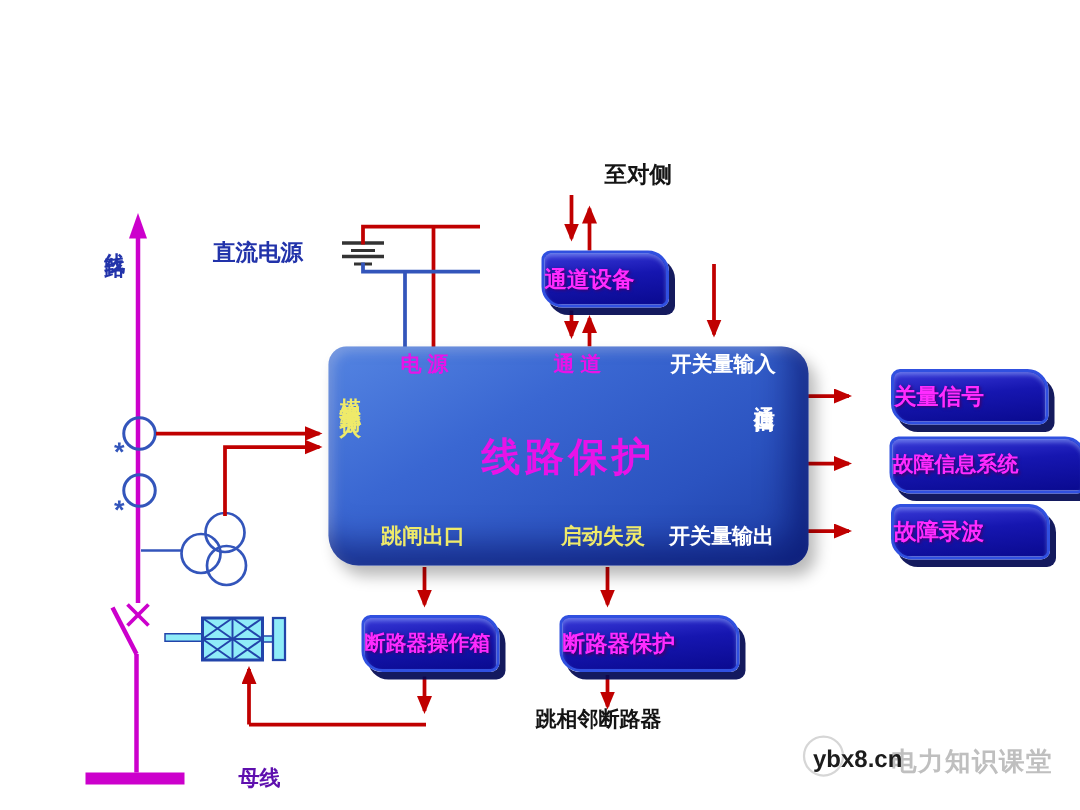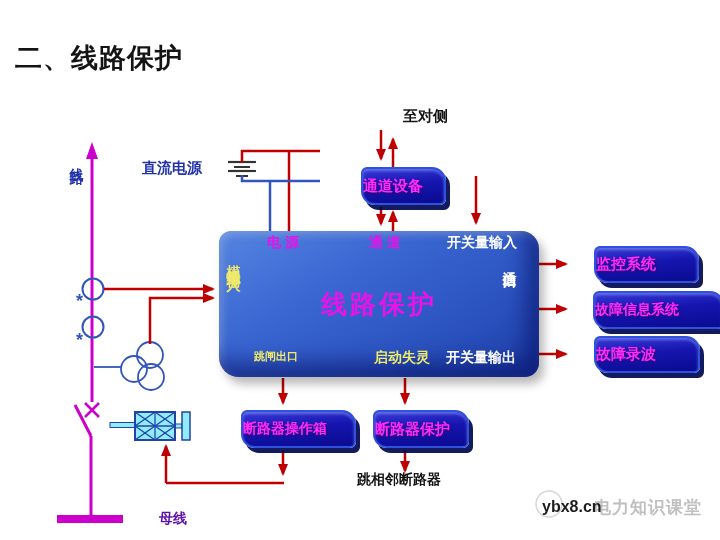--- a/index.html
+++ b/index.html
@@ -130,60 +130,59 @@
         <line x1="135" y1="426" x2="155" y2="440"></line>
           <line x1="155" y1="426" x2="135" y2="440"></line>
         <line x1="155" y1="426" x2="175" y2="440"></line>
           <line x1="175" y1="426" x2="155" y2="440"></line>
       </g>
     </g>
 
     <circle cx="549" cy="504" r="13" fill="none" stroke="#d6d6d6" stroke-width="1.5"></circle>
   </svg>
 
-  <div class="lbl page-title">二、线路保护</div>
 
   <div class="lbl vert blue-t" style="left:68px;top:157px;font-size:14px;">线路</div>
   <div class="lbl blue-t" style="left:142px;top:159px;font-size:15px;">直流电源</div>
   <div class="lbl" style="left:76px;top:291px;font-size:18px;color:#3355BB;">*</div>
   <div class="lbl" style="left:76px;top:330px;font-size:18px;color:#3355BB;">*</div>
   <div class="lbl" style="left:135px;top:510px;font-size:14px;color:#5E0FAE;margin-left:24px;">母线</div>
 
   <div class="lbl black-t" style="left:367px;top:107px;font-size:15px;margin-left:36px;">至对侧</div>
 
   <div class="nbox" style="left:341px;top:167px;width:85px;height:38px;font-size:15px;">
     <span>通道设备</span>
   </div>
 
   <div class="main-box">
     <div class="lbl mag-t" style="left:48px;top:3px;font-size:14px;">电 源</div>
     <div class="lbl mag-t" style="left:150px;top:3px;font-size:14px;">通 道</div>
     <div class="lbl wht-t" style="left:228px;top:3px;font-size:14px;">开关量输入</div>
     <div class="lbl vert yel-t" style="left:6px;top:23px;font-size:14px;">模拟量输入</div>
     <div class="lbl mag-t mb-title">线路保护</div>
     <div class="lbl vert wht-t" style="left:282px;top:28px;font-size:14px;">通信口</div>
-    <div class="lbl yel-t" style="left:35px;top:118px;font-size:11px;font-family:Liberation Serif, serif;">跳闸出口</div>
+    <div class="lbl yel-t" style="left:35px;top:118px;font-size:14px;font-family:Liberation Serif, serif;">跳闸出口</div>
     <div class="lbl yel-t" style="left:155px;top:118px;font-size:14px;">启动失灵</div>
     <div class="lbl wht-t" style="left:227px;top:118px;font-size:14px;">开关量输出</div>
   </div>
 
   <div class="nbox" style="left:574px;top:246px;width:105px;height:37px;font-size:15px;">
-    <span>监控系统</span>
+    <span>关量信号</span>
   </div>
   <div class="nbox" style="left:573px;top:291px;width:131px;height:38px;font-size:14px;">
     <span>故障信息系统</span>
   </div>
   <div class="nbox" style="left:574px;top:336px;width:106px;height:37px;font-size:15px;">
     <span>故障录波</span>
   </div>
 
-  <div class="nbox" style="left:221px;top:410px;width:115px;height:38px;font-size:14px;">
+  <div class="nbox" style="left:221px;top:410px;width:92px;height:38px;font-size:14px;">
     <span>断路器操作箱</span>
   </div>
-  <div class="nbox" style="left:353px;top:410px;width:96px;height:38px;font-size:15px;">
+  <div class="nbox" style="left:353px;top:410px;width:120px;height:38px;font-size:15px;">
     <span>断路器保护</span>
   </div>
 
   <div class="lbl black-t" style="left:357px;top:471px;font-size:14px;">跳相邻断路器</div>
 
   <div class="lbl wm-site">ybx8.cn</div>
   <div class="lbl wm-brand">电力知识课堂</div>
 
 </div>
 

